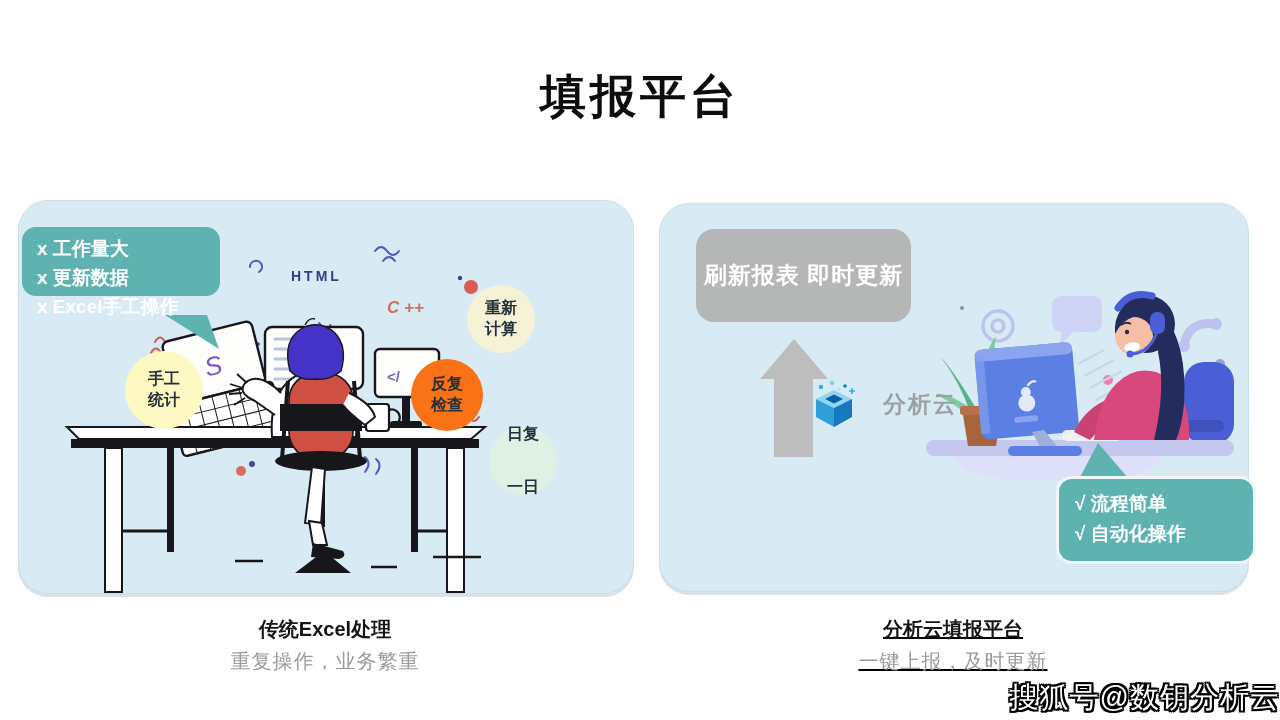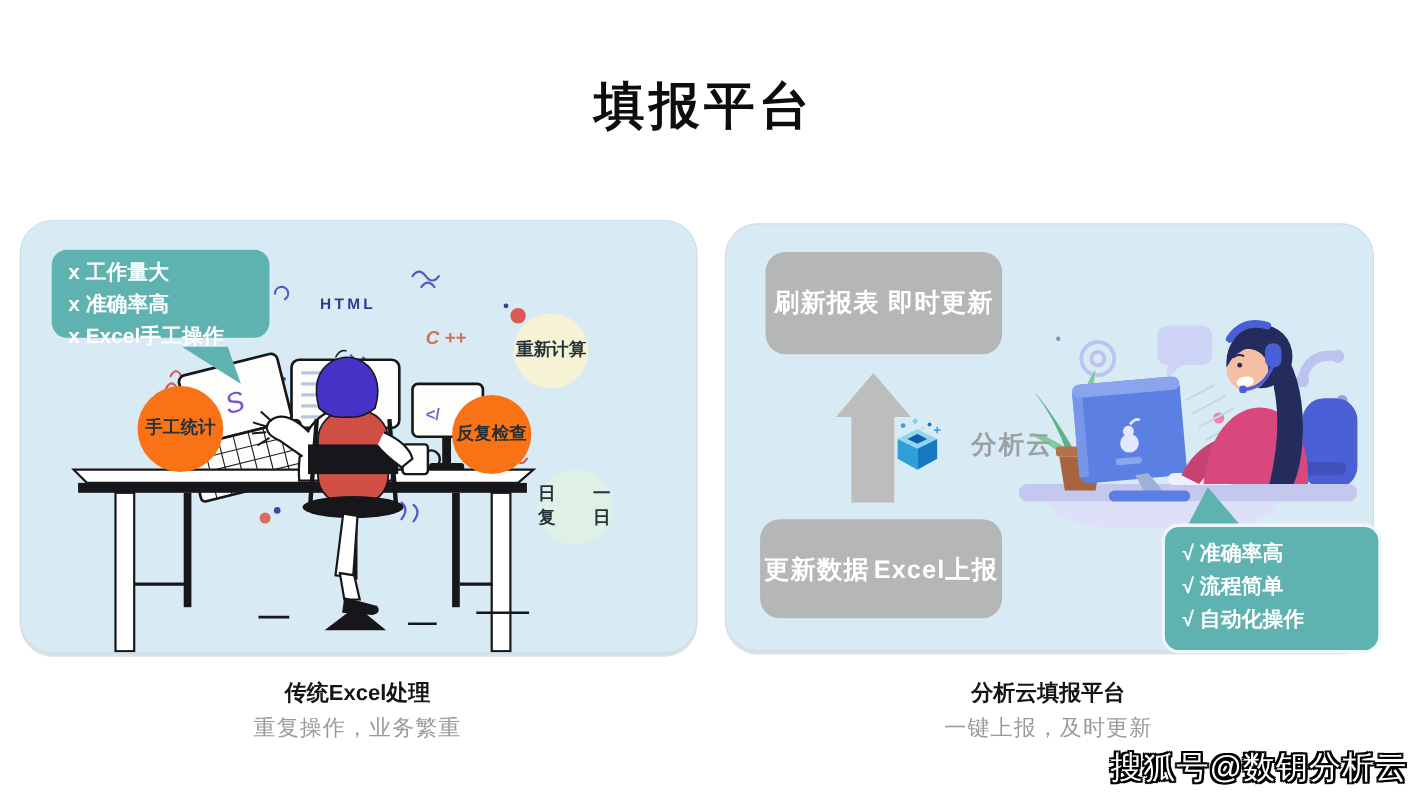--- a/index.html
+++ b/index.html
@@ -6,47 +6,47 @@
   .stage{position:relative;width:1280px;height:720px;background:#ffffff;overflow:hidden;
          font-family:"Liberation Sans","DejaVu Sans",sans-serif;}
   .title{position:absolute;top:66px;left:0;width:100%;text-align:center;margin:0;
          font-size:46px;font-weight:800;color:#0d0d0d;letter-spacing:4px;}
   .panel{position:absolute;background:#d8ebf4;border-radius:30px;border:1px solid #cdddе8;
          border:1px solid #cdddE8;box-shadow:0 3px 0 rgba(150,170,185,.35);}
   .panel-left{left:18px;top:200px;width:614px;height:392px;}
   .panel-right{left:659px;top:203px;width:588px;height:387px;}
   .illus{position:absolute;left:0;top:0;width:100%;height:100%;z-index:1;}
   
-  .badge{position:absolute;border-radius:50%;display:flex;flex-direction:row;align-items:center;
+  .badge{position:absolute;border-radius:50%;display:flex;flex-direction:column;align-items:center;
          justify-content:center;font-size:16px;font-weight:600;color:#24313a;line-height:1.3;z-index:3;}
-  .badge-1{left:106px;top:150px;width:78px;height:78px;background:#f97316;}
+  .badge-1{left:106px;top:150px;width:78px;height:78px;background:#fef9c3;}
   .badge-2{left:448px;top:84px;width:68px;height:68px;background:#f6f2d6;}
   .badge-3{left:392px;top:158px;width:72px;height:72px;background:#f97316;}
   .badge-4{left:470px;top:226px;width:68px;height:68px;background:#dff0e4;gap:32px;}
   
   .callout{position:absolute;background:#5eb3b1;color:#fff;font-weight:700;z-index:5;}
-  .callout-left{left:28px;top:26px;width:198px;height:80px;border-radius:14px;
+  .callout-left{left:3px;top:26px;width:198px;height:69px;border-radius:14px;
                 font-size:19px;line-height:1.52;padding:8px 0 4px 15px;box-sizing:border-box;}
   .tail-left{position:absolute;left:138px;top:114px;width:72px;height:38px;z-index:4;}
   .callout-right{left:396px;top:272px;width:200px;border-radius:16px;font-size:19px;line-height:1.58;
                  padding:10px 0 12px 16px;box-sizing:border-box;border:3px solid #eef6f9;}
   .tail-right{position:absolute;left:408px;top:239px;width:80px;height:36px;z-index:4;}
   
   .graybox{position:absolute;background:#b5b6b6;border-radius:18px;color:#fff;font-weight:700;
            font-size:23px;letter-spacing:1px;display:flex;flex-direction:row;align-items:center;
            justify-content:space-evenly;z-index:2;}
   .graybox-top{left:36px;top:25px;width:215px;height:93px;}
   .graybox-bottom{left:31px;top:268px;width:220px;height:90px;}
   .uparrow{position:absolute;left:100px;top:135px;z-index:2;}
   .brand{position:absolute;left:152px;top:176px;display:flex;align-items:center;gap:27px;z-index:2;}
   .brand-text{font-size:23px;color:#9aa0a4;font-weight:600;letter-spacing:2px;}
   
   .caption{position:absolute;text-align:center;}
   .caption-left{left:18px;top:616px;width:614px;}
-  .caption-right{left:659px;top:616px;width:588px;}
+  .caption-right{left:659px;top:616px;width:588px;text-decoration:underline;}
   .cap-title{font-size:20px;font-weight:700;color:#151515;}
   .cap-sub{font-size:20px;color:#9a9a9a;margin-top:5px;letter-spacing:1px;}
   .watermark{position:absolute;right:0;bottom:2px;font-size:29px;font-weight:400;color:#fff;letter-spacing:1px;
              text-shadow:-2px -2px 0 #000,2px -2px 0 #000,-2px 2px 0 #000,2px 2px 0 #000,
                          0 -2px 0 #000,0 2px 0 #000,-2px 0 0 #000,2px 0 0 #000;}
   .doodle-blue{font-size:14px;font-weight:700;fill:#333a8c;letter-spacing:3px;}
   .doodle-red{font-size:17px;font-weight:600;fill:#d0715a;font-style:italic;}
   .doodle-code{font-size:14px;font-weight:700;fill:#3a3f8f;font-style:italic;}
   .screen-s{font-size:26px;font-style:italic;fill:#7a55cc;}
   .screen-code{font-size:15px;font-weight:700;fill:#7a63cc;}
@@ -173,21 +173,21 @@
     <div class="badge badge-4">
       <span>日复</span>
       <span>一日</span>
     </div>
 
     <svg class="tail-left" viewBox="0 0 72 38">
       <polygon points="8,0 50,0 62,34" fill="#5eb3b1"></polygon>
     </svg>
     <div class="callout callout-left">
       <div>x 工作量大</div>
-      <div>x 准确率高</div>
+      <div>x 更新数据</div>
       <div>x Excel手工操作</div>
     </div>
   </section>
 
   <section class="panel panel-right">
 
     <svg class="illus" viewBox="0 0 588 387">
 
       <g stroke="#bcc3ef" stroke-width="3.5" fill="none">
         <circle cx="338" cy="122" r="15"></circle>
@@ -290,30 +290,25 @@
         <polygon points="13,19 22,23.5 31,19 22,14.5" fill="#0d5ea6"></polygon>
         <circle cx="9" cy="7" r="2.2" fill="#36a9e1"></circle>
         <rect x="18" y="1" width="4" height="4" transform="rotate(45 20 3)" fill="#7fd0f0"></rect>
         <circle cx="33" cy="6" r="1.8" fill="#1777bf"></circle>
         <path d="M37,11 h6 M40,8 v6" stroke="#36a9e1" stroke-width="1.6"></path>
         <circle cx="27" cy="9" r="1.3" fill="#a5e0f5"></circle>
       </svg>
       <span class="brand-text">分析云</span>
     </div>
 
-    <div class="graybox graybox-bottom">
-      <span>更新数据</span>
-      <span>Excel上报</span>
-    </div>
 
     <svg class="tail-right" viewBox="0 0 80 36">
       <polygon points="11,36 61,36 30,0" fill="#5eb3b1"></polygon>
     </svg>
     <div class="callout callout-right">
-      <div>√ 准确率高</div>
       <div>√ 流程简单</div>
       <div>√ 自动化操作</div>
     </div>
   </section>
 
   <div class="caption caption-left">
     <div class="cap-title">传统Excel处理</div>
     <div class="cap-sub">重复操作，业务繁重</div>
   </div>
   <div class="caption caption-right">

